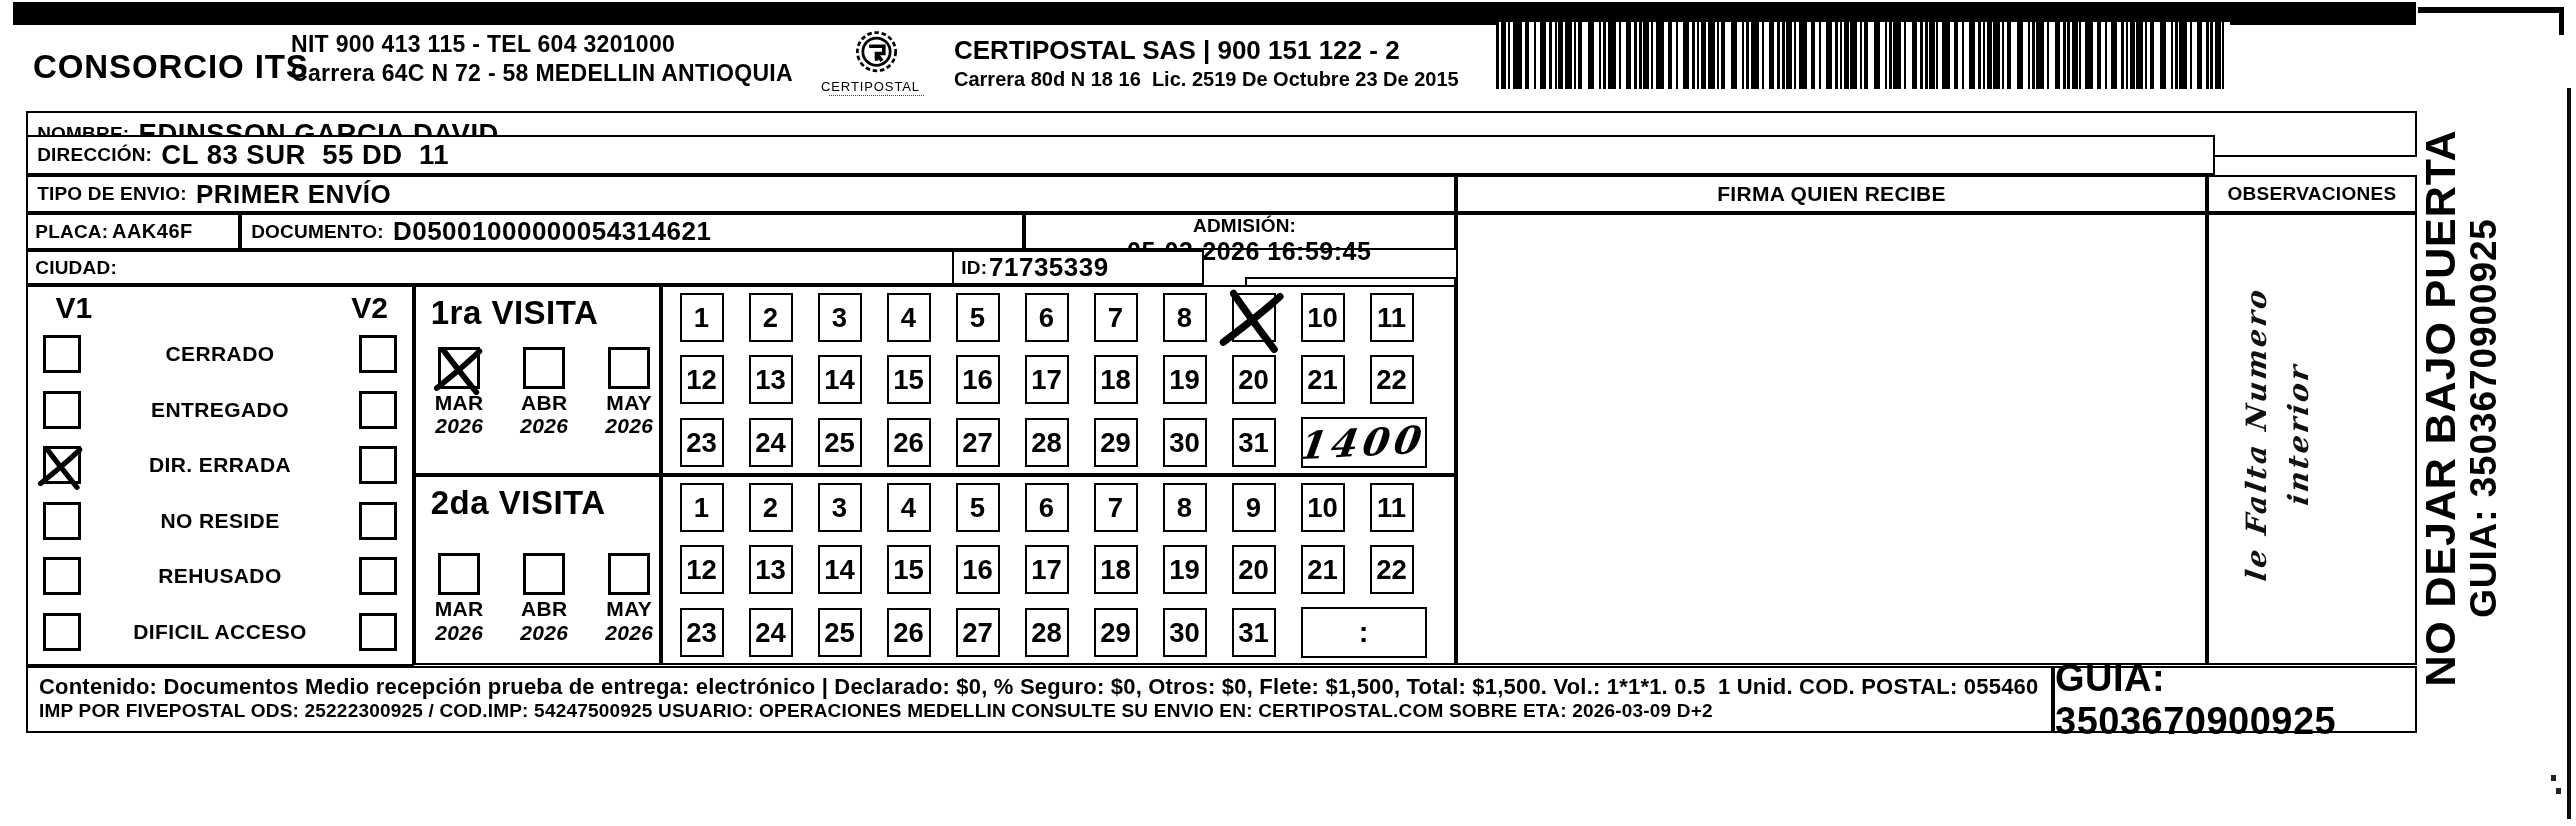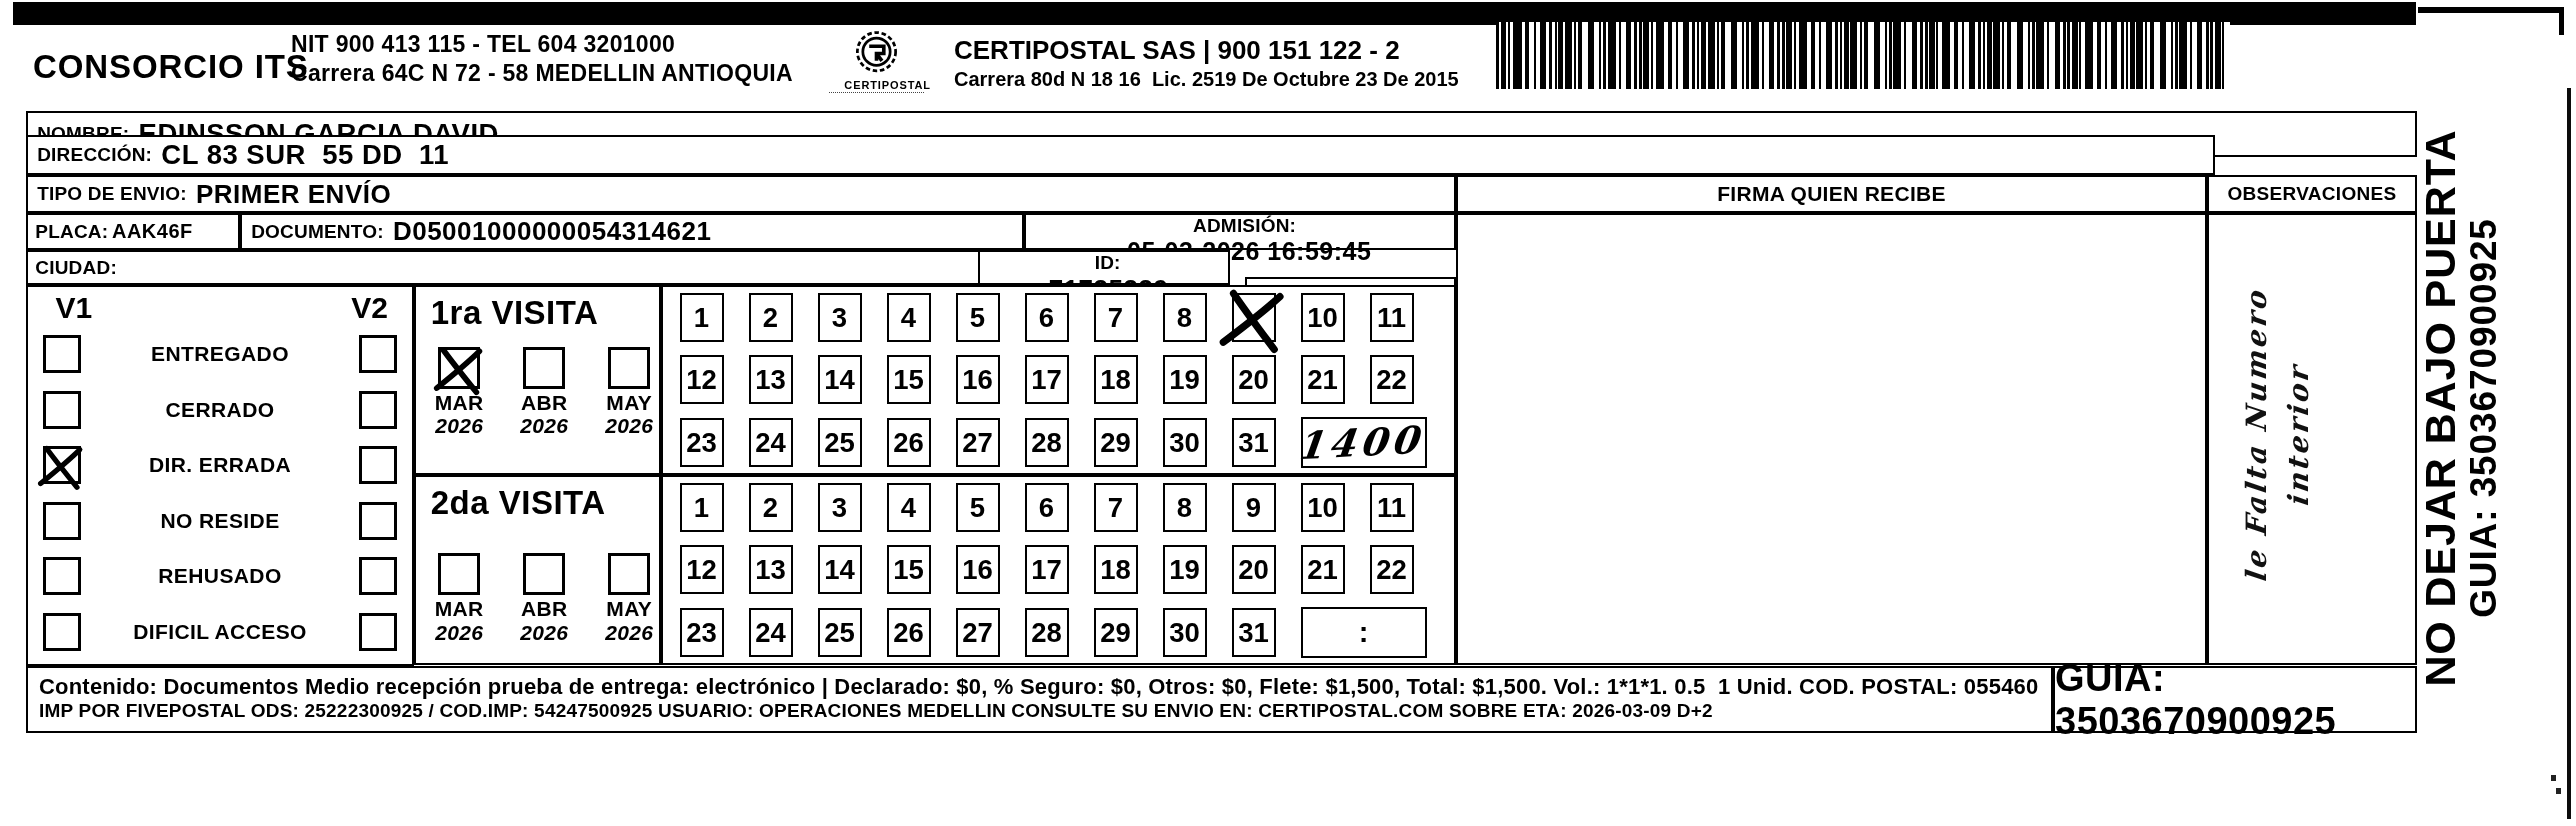--- a/index.html
+++ b/index.html
@@ -59,21 +59,21 @@
   .rot{transform:rotate(-90deg);transform-origin:center center;text-align:center;white-space:nowrap;}
   .side-warning{font-weight:bold;font-size:43px;letter-spacing:0.9px;}
   .side-guia{font-size:37px;font-weight:600;letter-spacing:0.9px;}
   .obs-note{font-size:28px;line-height:42px;color:#111;}
   
   .company{font-weight:bold;font-size:33px;letter-spacing:0.9px;}
   .hline1{font-weight:bold;font-size:23px;letter-spacing:0.3px;white-space:pre;}
   .hline2{font-weight:bold;font-size:23px;letter-spacing:0.3px;white-space:pre;}
   .cp1{font-weight:bold;font-size:26px;white-space:pre;}
   .cp2{font-weight:bold;font-size:20px;white-space:pre;}
-  .logo-caption{font-weight:bold;font-size:11px;letter-spacing:0.9px;text-align:right;}
+  .logo-caption{font-weight:normal;font-size:13px;letter-spacing:0.9px;text-align:left;}
   .logo-tag{height:0;border-top:1.8px dotted #444;width:95px;margin:1.8px auto 0;}
   
   .fl1{font-weight:bold;font-size:22px;letter-spacing:0.2px;white-space:pre;}
   .fl2{font-weight:bold;font-size:19px;letter-spacing:0.2px;white-space:pre;}
   .fguia{font-weight:bold;font-size:38px;letter-spacing:0.5px;}
   .barcode{position:absolute;background:#fff;}
   .barcode .bar{position:absolute;top:0;bottom:0;background:#000;}
 </style>
 </head>
 <body>
@@ -242,41 +242,41 @@
   <span class="lbl">ADMISIÓN:</span>
   <span class="val" style="font-size:25px;">05-03-2026 16:59:45</span>
 </div>
 
 <div class="cell" style="left:1456px;top:213px;width:751px;height:452px;"></div>
 <div class="cell" style="left:2207px;top:213px;width:210px;height:452px;"></div>
 
 <div class="cell" style="left:26px;top:250px;width:968px;height:35px;padding-left:7.3px;">
   <span class="lbl">CIUDAD:</span>
 </div>
-<div class="cell" style="left:978px;top:250px;width:252px;height:35px;padding-left:7.3px;flex-direction:column;">
+<div class="cell" style="left:952px;top:250px;width:252px;height:35px;padding-left:7.3px;">
   <span class="lbl">ID:</span>
   <span class="val" style="margin-left:1.8px;font-size:26px;">71735339</span>
 </div>
 <div class="cell" style="left:1245px;top:250px;width:211px;height:35px;padding-left:7.3px;margin-top:27px;">
   <span class="lbl">TEL:</span>
   <span class="val" style="margin-left:0;font-size:26px;">3755192</span>
 </div>
 
 <div class="cell" style="left:26px;top:285px;width:388px;height:381px;display:block;">
   <span class="vhead" style="left:27.5px;">V1</span>
   <span class="vhead" style="right:24px;">V2</span>
   <div class="statusrows" id="status-rows">
       <div class="statusrow">
         <div class="cbx"></div>
+        <span class="slabel">CERRADO</span>
+        <div class="cbx"></div>
+      </div>
+      <div class="statusrow">
+        <div class="cbx"></div>
         <span class="slabel">ENTREGADO</span>
-        <div class="cbx"></div>
-      </div>
-      <div class="statusrow">
-        <div class="cbx"></div>
-        <span class="slabel">CERRADO</span>
         <div class="cbx"></div>
       </div>
       <div class="statusrow">
         <div class="cbx">
           <svg viewBox="0 0 40 40" style="transform: rotate(6deg) scale(1.05);">
             <path d="M6 7 C 15 17, 24 26, 35 37" fill="none" stroke="#000" stroke-width="4.4" stroke-linecap="round"></path>
             <path d="M34 5 C 25 16, 14 27, 4 37" fill="none" stroke="#000" stroke-width="4.4" stroke-linecap="round"></path>
           </svg>
         </div>
         <span class="slabel">DIR. ERRADA</span>

